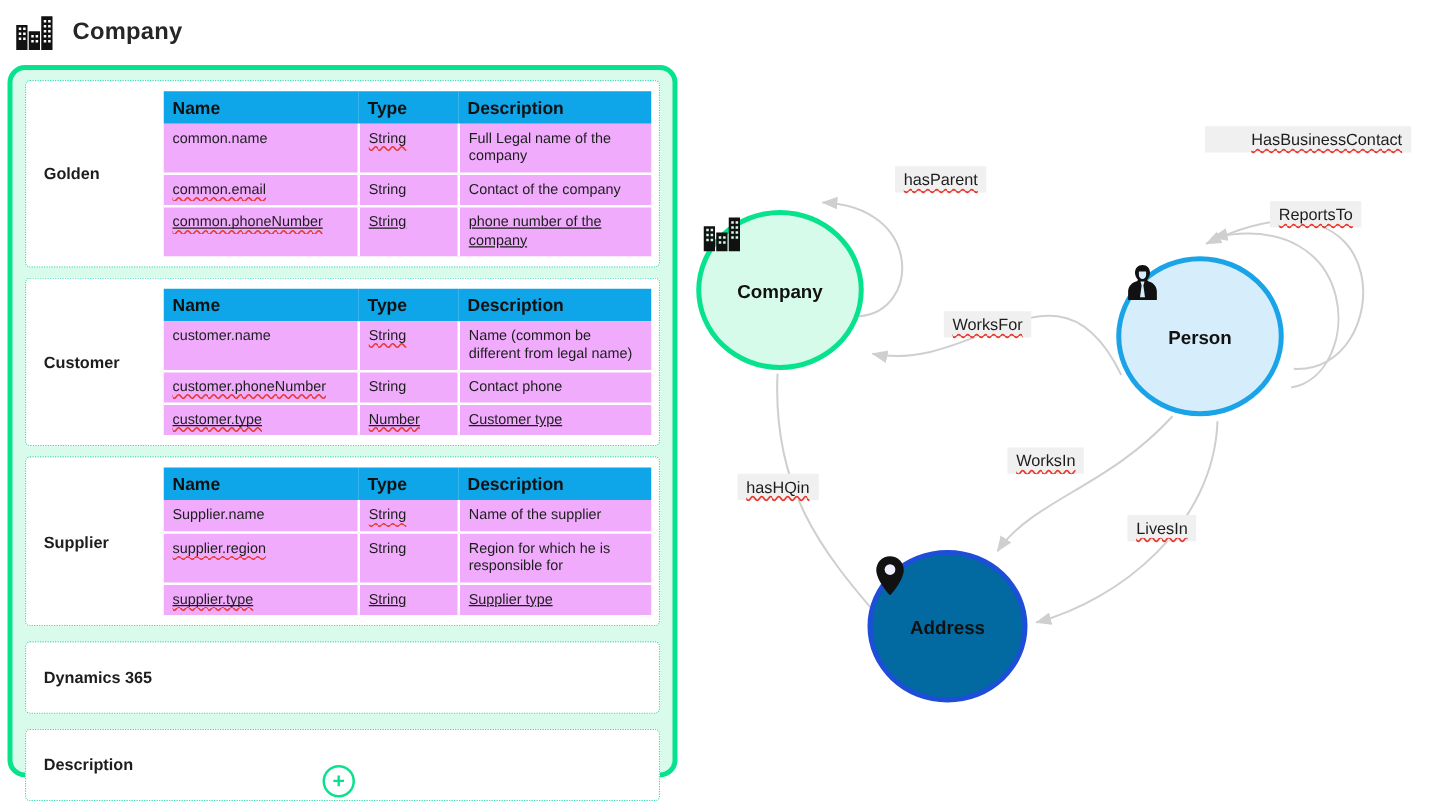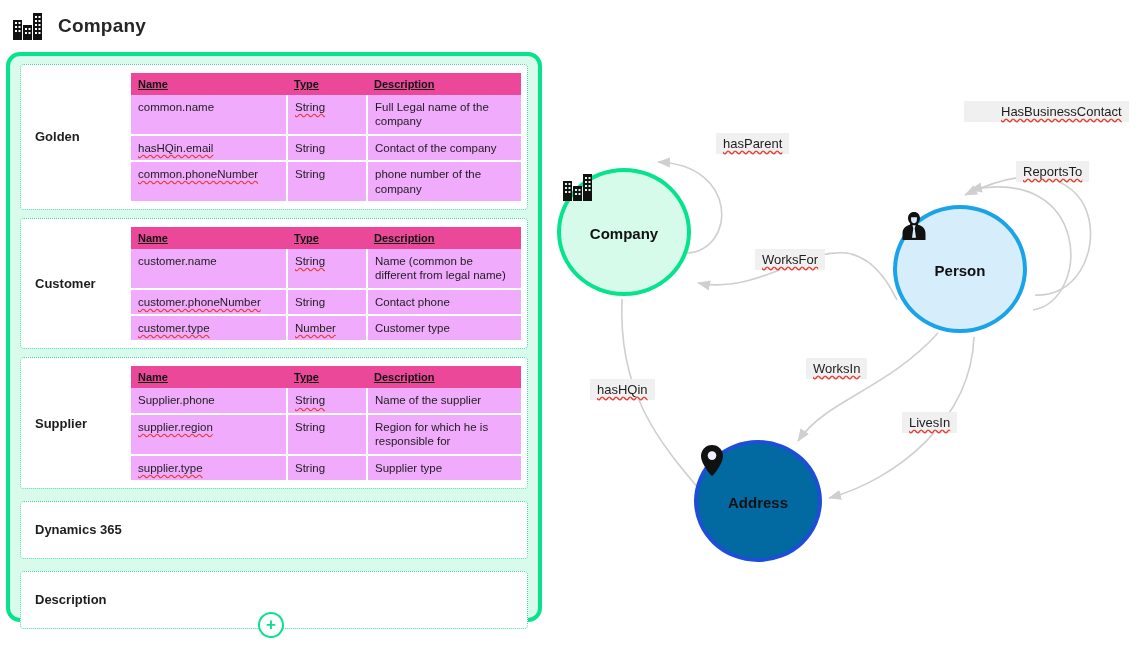--- a/index.html
+++ b/index.html
@@ -46,39 +46,38 @@
     width:104px;flex:0 0 104px;
     font-size:13px;font-weight:bold;color:#1d1d1d;
     padding-left:8px;box-sizing:border-box;
   }
   .card-table{flex:1 1 auto;}
   table.attr{
     width:100%;border-collapse:collapse;table-layout:fixed;
     font-size:11.5px;
   }
   table.attr th{
-    background:#ec4899;
+    background:#0ea5e9;
     color:#111;
-    font-size:11px;font-weight:bold;
+    font-size:14px;font-weight:bold;
     text-align:left;
     padding:5px 7px;
     border:none;
-    text-decoration:underline;
   }
   table.attr td{
     background:#f0abfc;
     padding:5px 7px;
     border-bottom:2px solid #ffffff;
     border-right:2px solid #ffffff;
     color:#1d1d1d;
     vertical-align:top;
     line-height:1.25;
   }
   table.attr td:last-child,table.attr th:last-child{border-right:none;}
-  table.attr tr:last-child td{border-bottom:none;}
+  table.attr tr:last-child td{border-bottom:none;text-decoration:underline;}
   .col-name{width:142px;}
   .col-type{width:66px;}
   .sp{
     text-decoration:underline wavy #e8392f;
     text-decoration-skip-ink:none;
     text-underline-offset:2px;
   }
   .card.collapsed{height:58px;align-items:center;margin-top:12px;}
   .card.collapsed .card-label{font-size:13px;}
 
@@ -184,21 +183,21 @@
                 <th class="">Description</th>
               </tr>
             </thead>
             <tbody>
               <tr>
                 <td class="col-name"><span>common.name</span></td>
                 <td class="col-type"><span class="sp">String</span></td>
                 <td><span>Full Legal name of the company</span></td>
               </tr>
               <tr>
-                <td class="col-name"><span class="sp">hasHQin.email</span></td>
+                <td class="col-name"><span class="sp">common.email</span></td>
                 <td class="col-type"><span>String</span></td>
                 <td><span>Contact of the company</span></td>
               </tr>
               <tr>
                 <td class="col-name"><span class="sp">common.phoneNumber</span></td>
                 <td class="col-type"><span>String</span></td>
                 <td><span>phone number of the company</span></td>
               </tr>
             </tbody>
           </table>
@@ -241,21 +240,21 @@
           <table class="attr">
             <thead>
               <tr>
                 <th class="col-name">Name</th>
                 <th class="col-type">Type</th>
                 <th class="">Description</th>
               </tr>
             </thead>
             <tbody>
               <tr>
-                <td class="col-name"><span>Supplier.phone</span></td>
+                <td class="col-name"><span>Supplier.name</span></td>
                 <td class="col-type"><span class="sp">String</span></td>
                 <td><span>Name of the supplier</span></td>
               </tr>
               <tr>
                 <td class="col-name"><span class="sp">supplier.region</span></td>
                 <td class="col-type"><span>String</span></td>
                 <td><span>Region for which he is responsible for</span></td>
               </tr>
               <tr>
                 <td class="col-name"><span class="sp">supplier.type</span></td>

